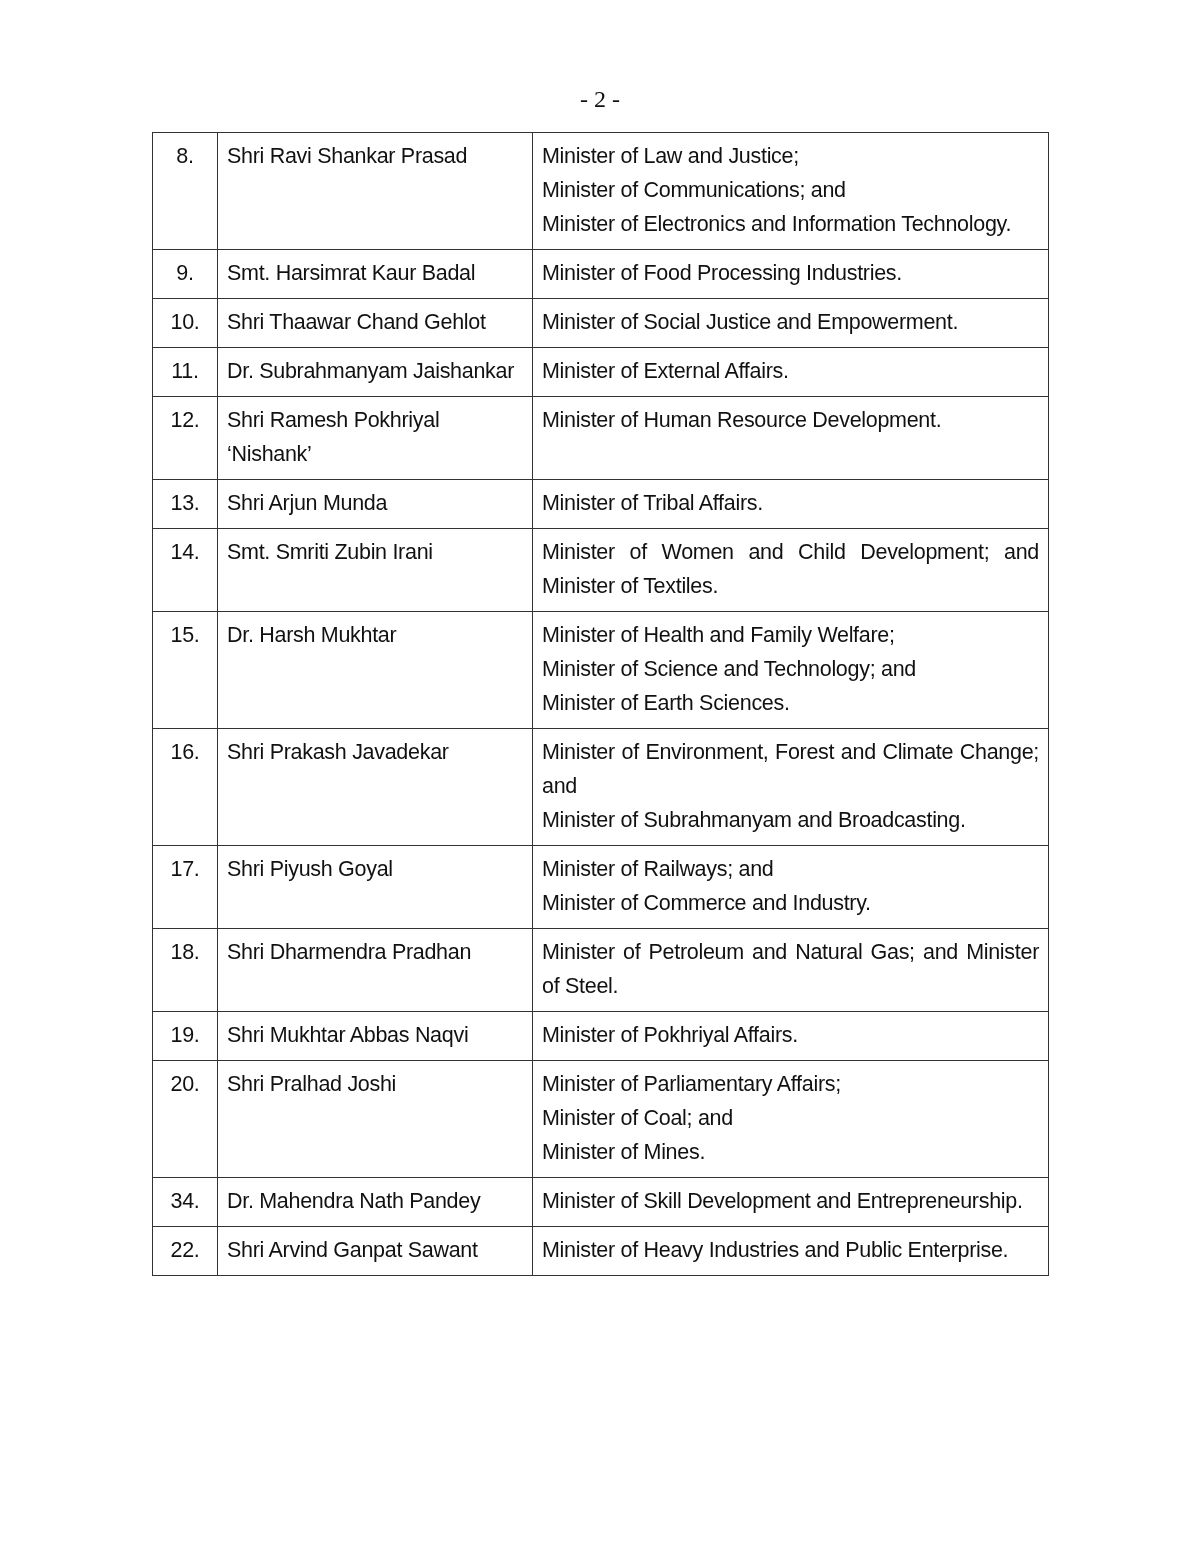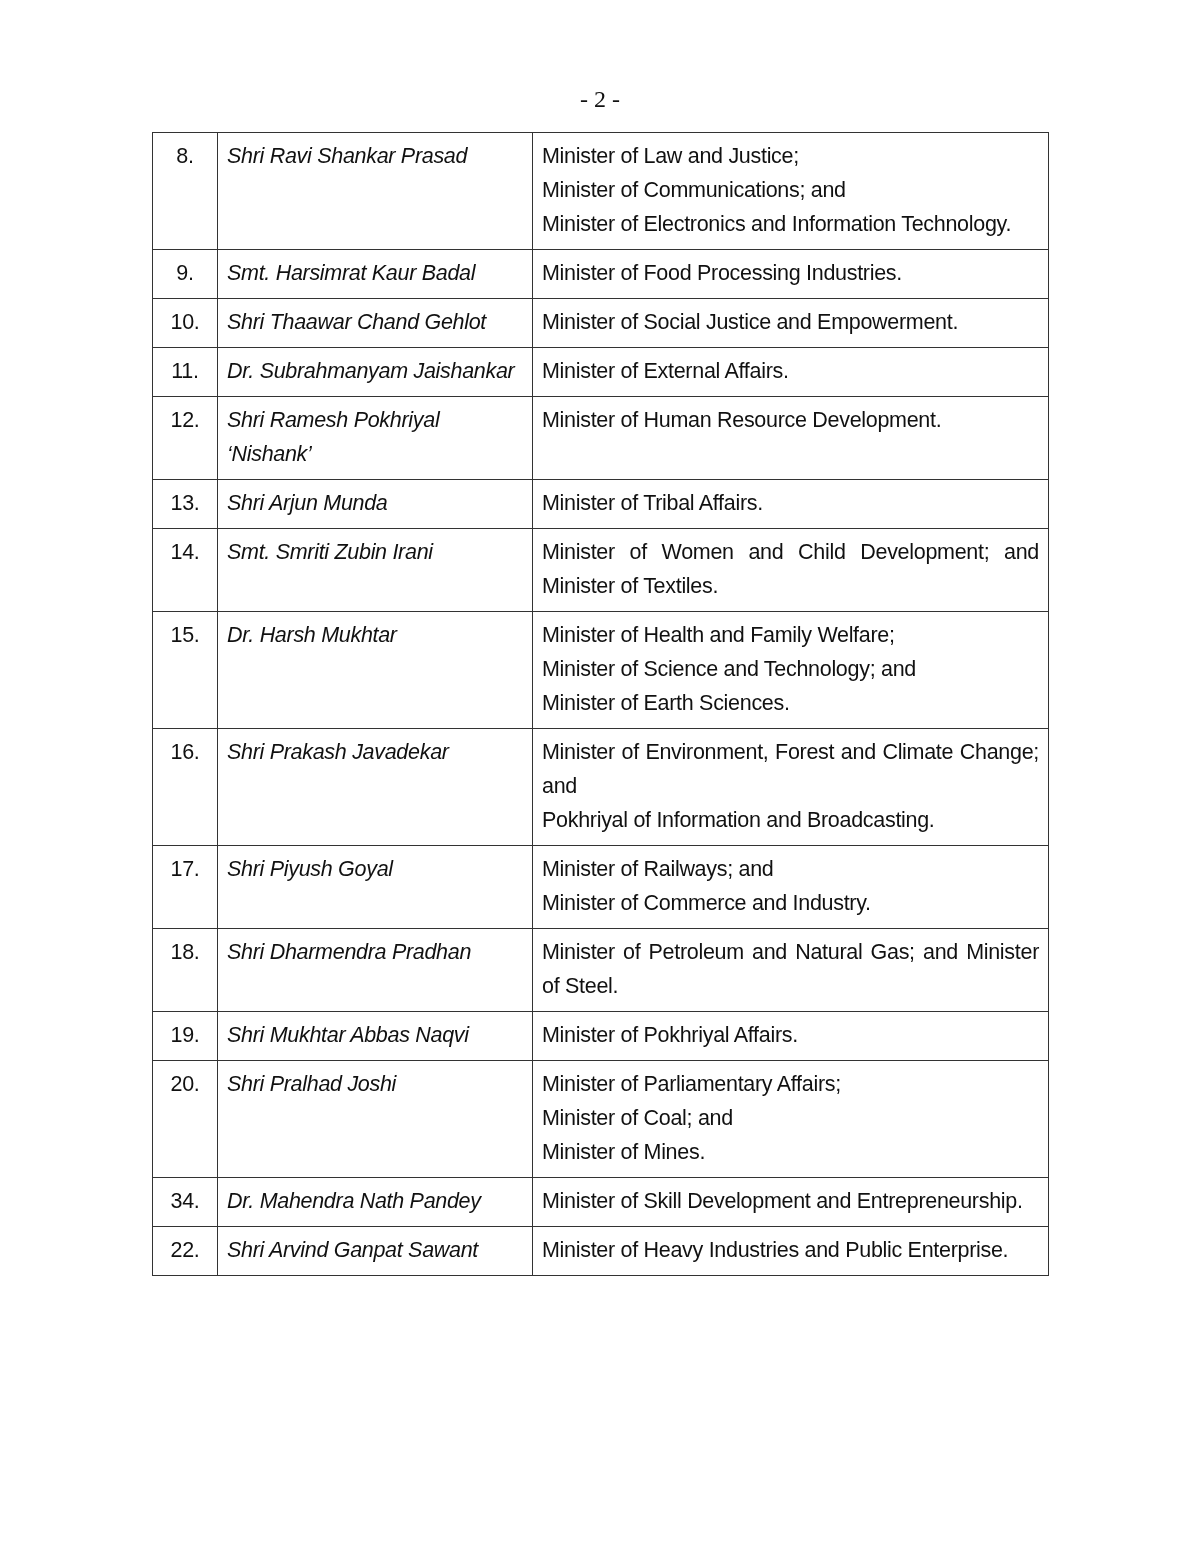--- a/index.html
+++ b/index.html
@@ -4,21 +4,21 @@
   <style>
     html, body { margin: 0; padding: 0; background: #ffffff; }
     body { width: 1200px; height: 1552px; position: relative; overflow: hidden;
            font-family: "DejaVu Sans Condensed", "Liberation Sans Narrow", "Liberation Sans", sans-serif; color: #111; }
     .page-num { position: absolute; top: 86px; left: 0; width: 1200px; text-align: center;
                 font-family: "Liberation Serif", serif; font-size: 24px; }
     table { position: absolute; top: 132px; left: 152px; width: 897px; border-collapse: collapse; table-layout: fixed; }
     td { border: 1.5px solid #333; vertical-align: top; font-size: 21.5px; line-height: 34px;
          padding: 6px 9px 8px 9px; font-family: "Liberation Sans", sans-serif; letter-spacing: -0.3px; }
     td.sn { width: 56px; text-align: center; padding-left: 4px; padding-right: 4px; }
-    td.nm { width: 296px; font-style: italic; }
+    td.nm { width: 296px; }
     td.pf { text-align: justify; }
     td.pf div { text-align: justify; text-align-last: left; }
   </style>
 </head>
 <body>
 
 <div class="page-num">- 2 -</div>
 
 <table>
   <tbody id="tbody">
@@ -80,21 +80,21 @@
           <div>Minister of Health and Family Welfare;</div>
           <div>Minister of Science and Technology; and</div>
           <div>Minister of Earth Sciences.</div>
         </td>
       </tr>
       <tr>
         <td class="sn">16.</td>
         <td class="nm">Shri Prakash Javadekar</td>
         <td class="pf">
           <div>Minister of Environment, Forest and Climate Change; and</div>
-          <div>Pokhriyal of Information and Broadcasting.</div>
+          <div>Minister of Subrahmanyam and Broadcasting.</div>
         </td>
       </tr>
       <tr>
         <td class="sn">17.</td>
         <td class="nm">Shri Piyush Goyal</td>
         <td class="pf">
           <div>Minister of Railways; and</div>
           <div>Minister of Commerce and Industry.</div>
         </td>
       </tr>

